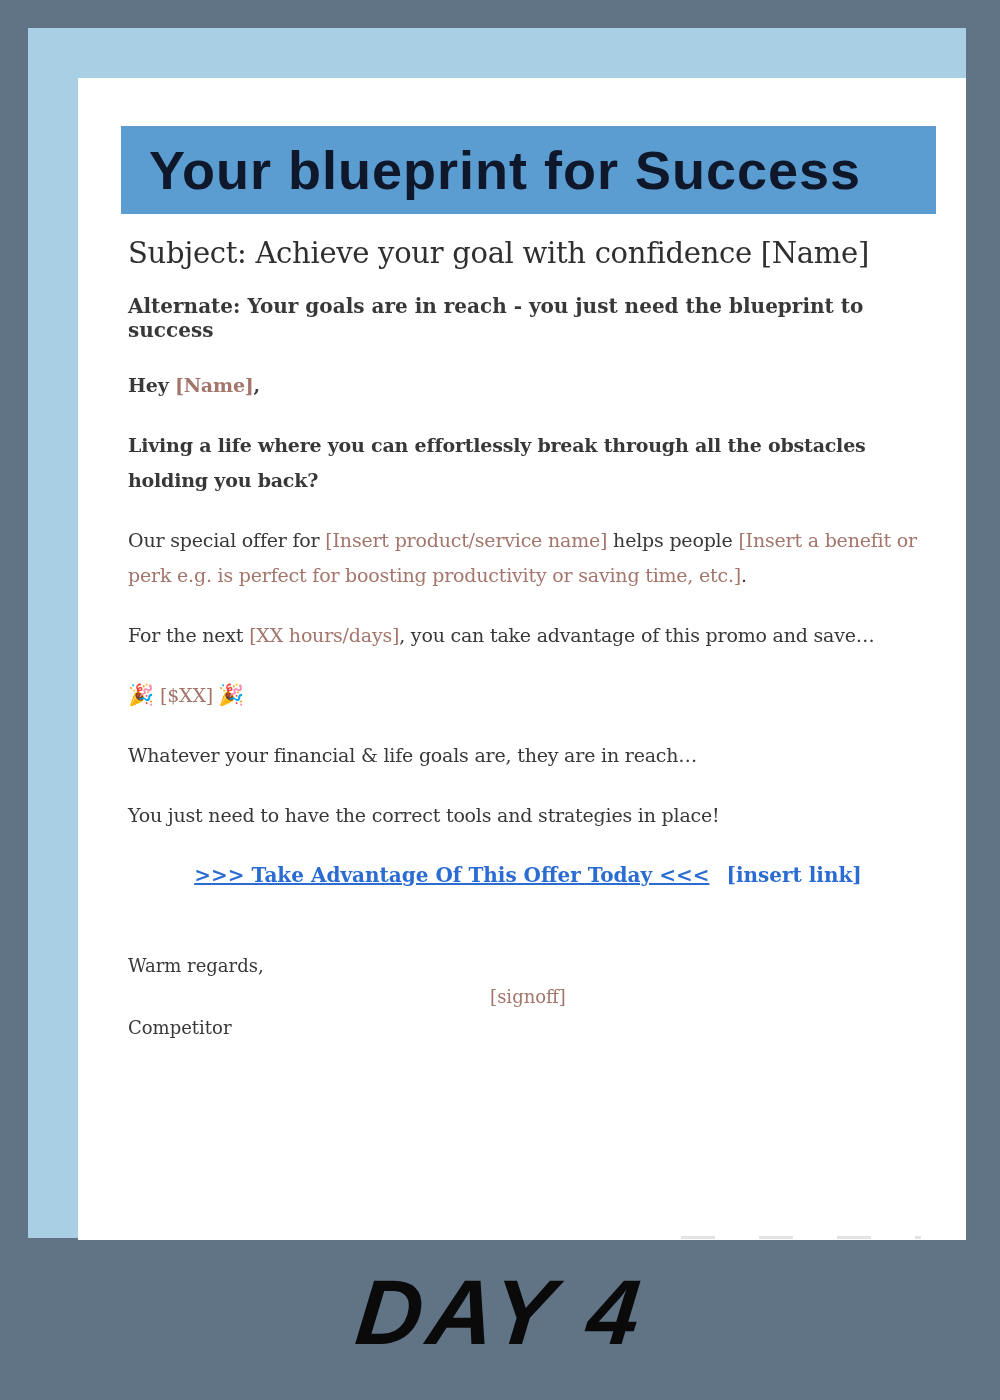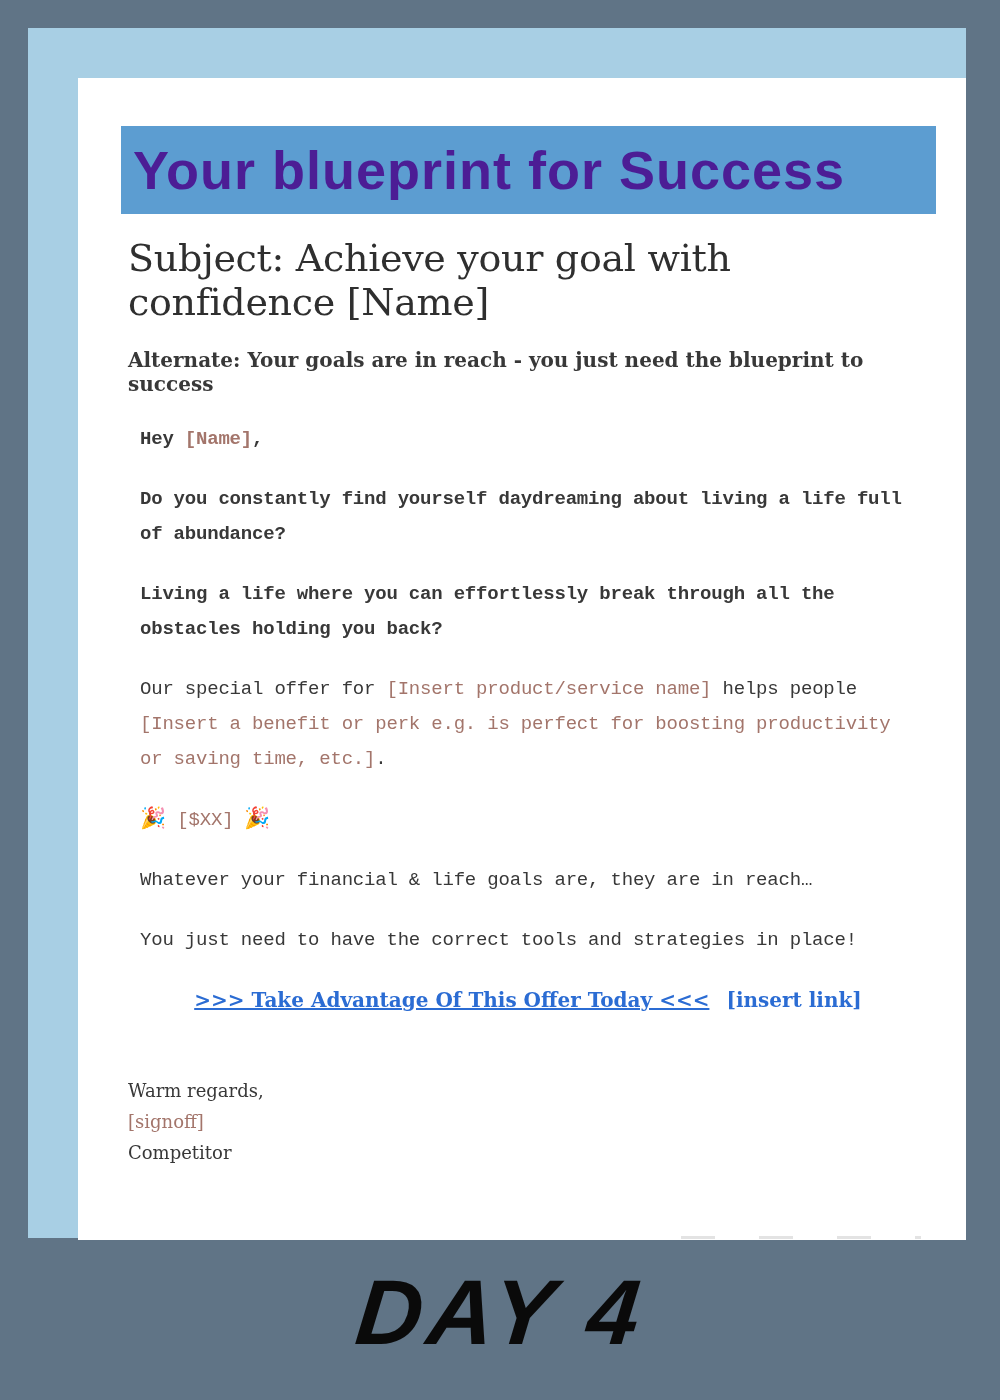--- a/index.html
+++ b/index.html
@@ -24,52 +24,51 @@
   }
   .banner{
     height:88px;
     background:var(--banner,#5c9dd1);
     display:flex;align-items:center;
   }
   .banner-title{
     font-family:"Liberation Sans", sans-serif;
     font-weight:bold;
     font-size:54px;
-    color:#4c1d95;
-    padding-left:12px;
+    color:#0f172a;
+    padding-left:28px;
     letter-spacing:1px;
     white-space:nowrap;
   }
   .content{
     margin-left:7px;
     margin-right:8px;
   }
   .subject{
     margin:22px 0 12px;
-    font-size:38px;
+    font-size:29px;
     font-weight:400;
     color:#2f2f2f;
     letter-spacing:-0.3px;
   }
   .alternate{
     margin:24px 0 0;
     font-size:20px;
     font-weight:700;
     color:var(--text,#383838);
   }
   .alternate .label{font-weight:800;}
   .email-body{margin-top:26px;}
   .para{
     font-size:19px;
     line-height:35px;
-    margin:0 12px 25px;
+    margin:0 0 25px;
     font-weight:400;
     color:var(--text,#383838);
     letter-spacing:-0.2px;
-    font-family:Liberation Mono, monospace;
   }
   .para.bold{font-weight:700;}
   .seg-ph{color:var(--ph,#a3756b);}
   .seg-emoji{font-size:21px;letter-spacing:0;}
   .cta-row{
     text-align:center;
     margin:10px 0 0;
     font-size:20px;
     font-weight:700;
     line-height:35px;
@@ -84,21 +83,21 @@
     text-decoration:none;
     margin-left:17px;
     text-align:right;
   }
   .signature{
     margin-top:57px;
     font-size:18px;
     line-height:31px;
     color:var(--text,#383838);
   }
-  .signoff{color:var(--ph,#a3756b);}
+  .signoff{color:var(--ph,#a3756b);text-align:center;}
   .faint-marks{
     position:absolute;
     right:45px;bottom:1px;
     width:240px;height:3px;
     background:repeating-linear-gradient(90deg,#dcdcdc 0 34px,transparent 34px 78px);
     opacity:.8;
   }
   .day-area{
     position:absolute;left:0;top:1238px;
     width:1000px;height:162px;
@@ -128,23 +127,23 @@
 
       <div class="content">
         <div class="subject">Subject: Achieve your goal with confidence [Name]</div>
 
         <div class="alternate">
           <span class="label">Alternate:</span><span> Your goals are in reach - you just need the blueprint to success</span>
         </div>
 
         <div class="email-body">
             <p class="para bold"><span class="seg-text">Hey </span><span class="seg-ph">[Name]</span><span class="seg-text">,</span></p>
-            <p class="para bold"><span class="seg-text">Do you constantly find yourself daydreaming about living a life full of abundance?</span></p>
             <p class="para bold"><span class="seg-text">Living a life where you can effortlessly break through all the obstacles holding you back?</span></p>
             <p class="para"><span class="seg-text">Our special offer for </span><span class="seg-ph">[Insert product/service name]</span><span class="seg-text"> helps people </span><span class="seg-ph">[Insert a benefit or perk e.g. is perfect for boosting productivity or saving time, etc.]</span><span class="seg-text">.</span></p>
+            <p class="para"><span class="seg-text">For the next </span><span class="seg-ph">[XX hours/days]</span><span class="seg-text">, you can take advantage of this promo and save…</span></p>
             <p class="para"><span class="seg-emoji">🎉</span><span class="seg-text"> </span><span class="seg-ph">[$XX]</span><span class="seg-text"> </span><span class="seg-emoji">🎉</span></p>
             <p class="para"><span class="seg-text">Whatever your financial &amp; life goals are, they are in reach…</span></p>
             <p class="para"><span class="seg-text">You just need to have the correct tools and strategies in place!</span></p>
           </div>
 
         <div class="cta-row">
           <a class="cta-link">&gt;&gt;&gt; Take Advantage Of This Offer Today &lt;&lt;&lt;</a><span class="cta-suffix">[insert link]</span>
         </div>
 
         <div class="signature">

